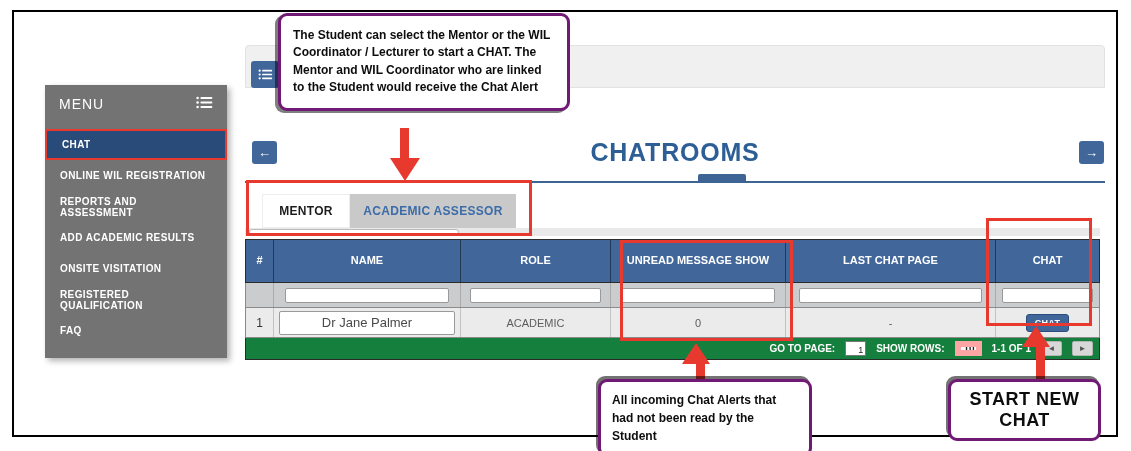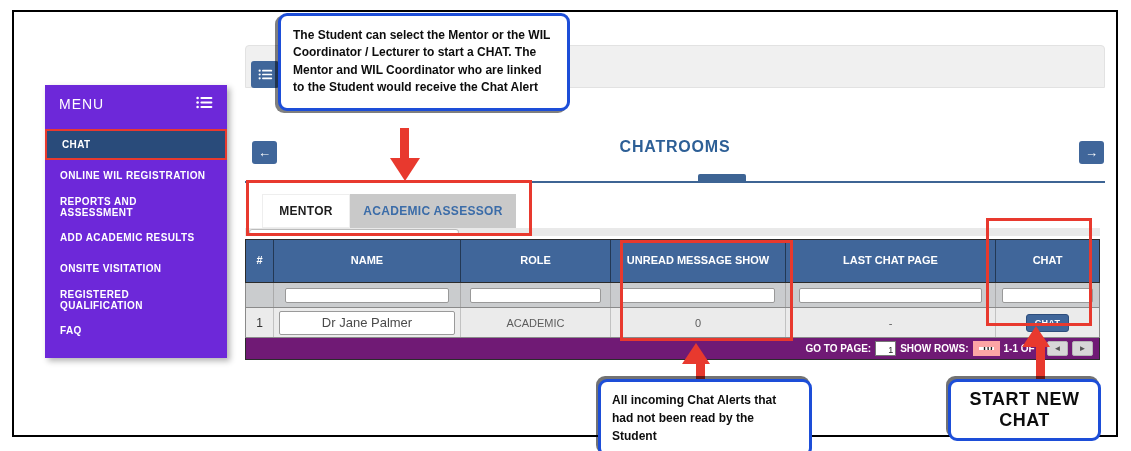--- a/index.html
+++ b/index.html
@@ -3,34 +3,34 @@
 <meta charset="utf-8">
 <style>
   * { margin:0; padding:0; box-sizing:border-box; }
   html,body { background:#ffffff; }
   body { font-family:"Liberation Sans", sans-serif; }
   .stage { position:relative; width:1131px; height:451px; background:#fff; overflow:hidden; }
 
   .frame { position:absolute; left:12px; top:10px; width:1106px; height:427px; border:2px solid #000; background:#fff; }
 
   
-  .sidebar { position:absolute; left:45px; top:85px; width:182px; height:273px; background:#6d28d9; box-shadow:3px 3px 6px rgba(0,0,0,0.3); z-index:2; }
+  .sidebar { position:absolute; left:45px; top:85px; width:182px; height:273px; background:#737373; box-shadow:3px 3px 6px rgba(0,0,0,0.3); z-index:2; }
   .sidebar-header { height:37px; display:flex; align-items:center; justify-content:space-between; padding:0 14px; color:#fff; font-size:14px; letter-spacing:1px; }
   .sidebar-items { padding-top:7px; }
   .side-item { height:31px; display:flex; align-items:center; padding:0 15px; color:#fff; font-size:10px; font-weight:bold; letter-spacing:0.4px; cursor:pointer; }
   .side-item.active { background:#294b7a; border:2px solid #e8392e; }
 
   
   .toolbar-band { position:absolute; left:245px; top:45px; width:860px; height:43px; background:#f0f0f0; border:1px solid #e2e2e2; border-radius:4px 4px 0 0; z-index:1; }
   .icon-btn { position:absolute; width:28px; height:27px; background:#40669a; border-radius:3px; display:flex; align-items:center; justify-content:center; cursor:pointer; z-index:2; }
   .hamburger-btn { left:251px; top:61px; }
   .nav-btn { position:absolute; width:25px; height:23px; background:#40669a; border-radius:3px; color:#fff; font-size:13px; font-weight:bold; display:flex; align-items:center; justify-content:center; cursor:pointer; z-index:2; }
   .nav-prev { left:252px; top:141px; }
   .nav-next { left:1079px; top:141px; }
-  .page-title { position:absolute; left:245px; top:138px; width:860px; text-align:center; color:#2d5f96; font-size:16px; font-weight:bold; letter-spacing:0.8px; z-index:1; }
+  .page-title { position:absolute; left:245px; top:138px; width:860px; text-align:center; color:#2d5f96; font-size:25px; font-weight:bold; letter-spacing:0.8px; z-index:1; }
   .title-divider { position:absolute; left:245px; top:181px; width:860px; height:2px; background:#3d6494; z-index:1; }
   .title-indicator { position:absolute; left:698px; top:174px; width:48px; height:9px; background:#3d6494; border-radius:2px; z-index:1; }
 
   
   .tab { position:absolute; top:194px; height:34px; display:flex; align-items:center; justify-content:center; font-size:12px; font-weight:bold; letter-spacing:0.3px; cursor:pointer; z-index:2; }
   .tab-mentor { left:262px; width:88px; background:#fff; color:#1d1d1d; border:1px solid #eee; }
   .tab-assessor { left:350px; width:166px; background:#c9c9c9; color:#3b6ca8; }
 
   
   .hscroll { position:absolute; left:245px; top:228px; width:855px; height:8px; background:#e9e9e9; z-index:1; }
@@ -45,32 +45,32 @@
   .tfilter { display:flex; background:#caccce; height:25px; border:1px solid #8a8a8a; border-top:none; }
   .fcell { display:flex; align-items:center; justify-content:center; border-right:1px solid #aaa; height:100%; }
   .fcell:last-child { border-right:none; }
   .filter-input { width:88%; height:15px; border:1px solid #999; border-radius:2px; background:#fff; }
   .trow { display:flex; background:#ebebeb; height:30px; border:1px solid #8a8a8a; border-top:none; align-items:center; }
   .td { display:flex; align-items:center; justify-content:center; height:100%; border-right:1px solid #c2c2c2; color:#5c5c5c; font-size:11px; }
   .td:last-child { border-right:none; }
   .row-num { color:#333; font-size:12px; }
   .name-box { width:176px; height:24px; background:#fff; border:1px solid #9a9a9a; border-radius:2px; display:flex; align-items:center; justify-content:center; color:#4a4a4a; font-size:13px; }
   .chat-btn { background:#40669a; border:1px solid #2d4d7c; border-radius:3px; color:#fff; font-size:9px; font-weight:bold; padding:3px 8px; cursor:pointer; letter-spacing:0.3px; }
-  .tfoot { display:flex; background:#701a75; height:22px; border:1px solid #2b2b2b; border-top:none; align-items:center; justify-content:flex-end; gap:4px; padding-right:6px; color:#fff; font-size:10px; font-weight:bold; }
+  .tfoot { display:flex; background:#15803d; height:22px; border:1px solid #2b2b2b; border-top:none; align-items:center; justify-content:flex-end; gap:10px; padding-right:6px; color:#fff; font-size:10px; font-weight:bold; }
   .page-input { width:21px; height:15px; background:#fff; border:1px solid #777; font-size:9px; text-align:right; padding-right:2px; padding-top:3px; color:#222; }
   .rows-input { width:27px; height:15px; background:#fff; border:6px solid #fca5a5; font-size:10px; font-weight:bold; text-align:left; padding-left:3px; color:#222; }
   .pager-btn { width:21px; height:15px; background:#d8d8d8; border:1px solid #b5b5b5; border-radius:2px; color:#555; font-size:8px; display:flex; align-items:center; justify-content:center; cursor:pointer; }
 
   
   .hl-rect { position:absolute; border:3px solid #e8392e; z-index:8; }
   .rect-tabs    { left:246px; top:180px; width:286px; height:56px; }
   .rect-unread  { left:620px; top:240px; width:173px; height:101px; }
   .rect-chatcol { left:986px; top:218px; width:106px; height:108px; }
 
-  .callout { position:absolute; background:#fff; border:3px solid #1d4ed8; border-radius:9px; font-weight:bold; color:#0d0d0d; z-index:10; }
+  .callout { position:absolute; background:#fff; border:3px solid #701a75; border-radius:9px; font-weight:bold; color:#0d0d0d; z-index:10; }
   .callout-top { left:278px; top:13px; width:292px; padding:11px 12px; font-size:12px; line-height:1.45; box-shadow:-3px 2px 0 rgba(0,0,0,0.5); }
   .callout-unread { left:598px; top:379px; width:214px; padding:9px 11px; font-size:12px; line-height:1.5; box-shadow:-2px -3px 0 rgba(0,0,0,0.55); }
   .callout-start { left:948px; top:379px; width:153px; padding:7px 9px; font-size:18px; text-align:center; letter-spacing:0.5px; box-shadow:-2px -3px 0 rgba(0,0,0,0.55); }
 
   .arrow-shaft { position:absolute; width:9px; background:#e8392e; z-index:9; }
   .arrow-head { position:absolute; width:0; height:0; z-index:9; }
   .head-down { border-left:15px solid transparent; border-right:15px solid transparent; border-top:23px solid #e8392e; }
   .head-up   { border-left:14px solid transparent; border-right:14px solid transparent; border-bottom:21px solid #e8392e; }
 
   .shaft-top    { left:400px; top:128px; height:31px; }

